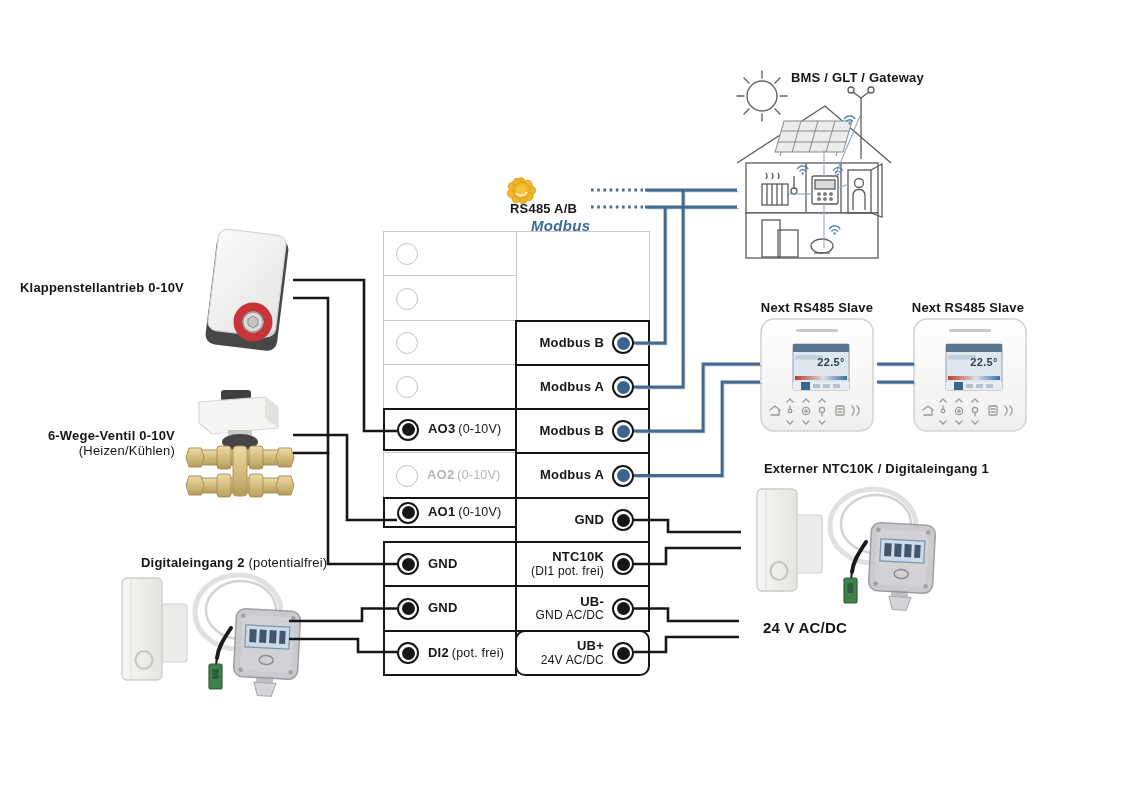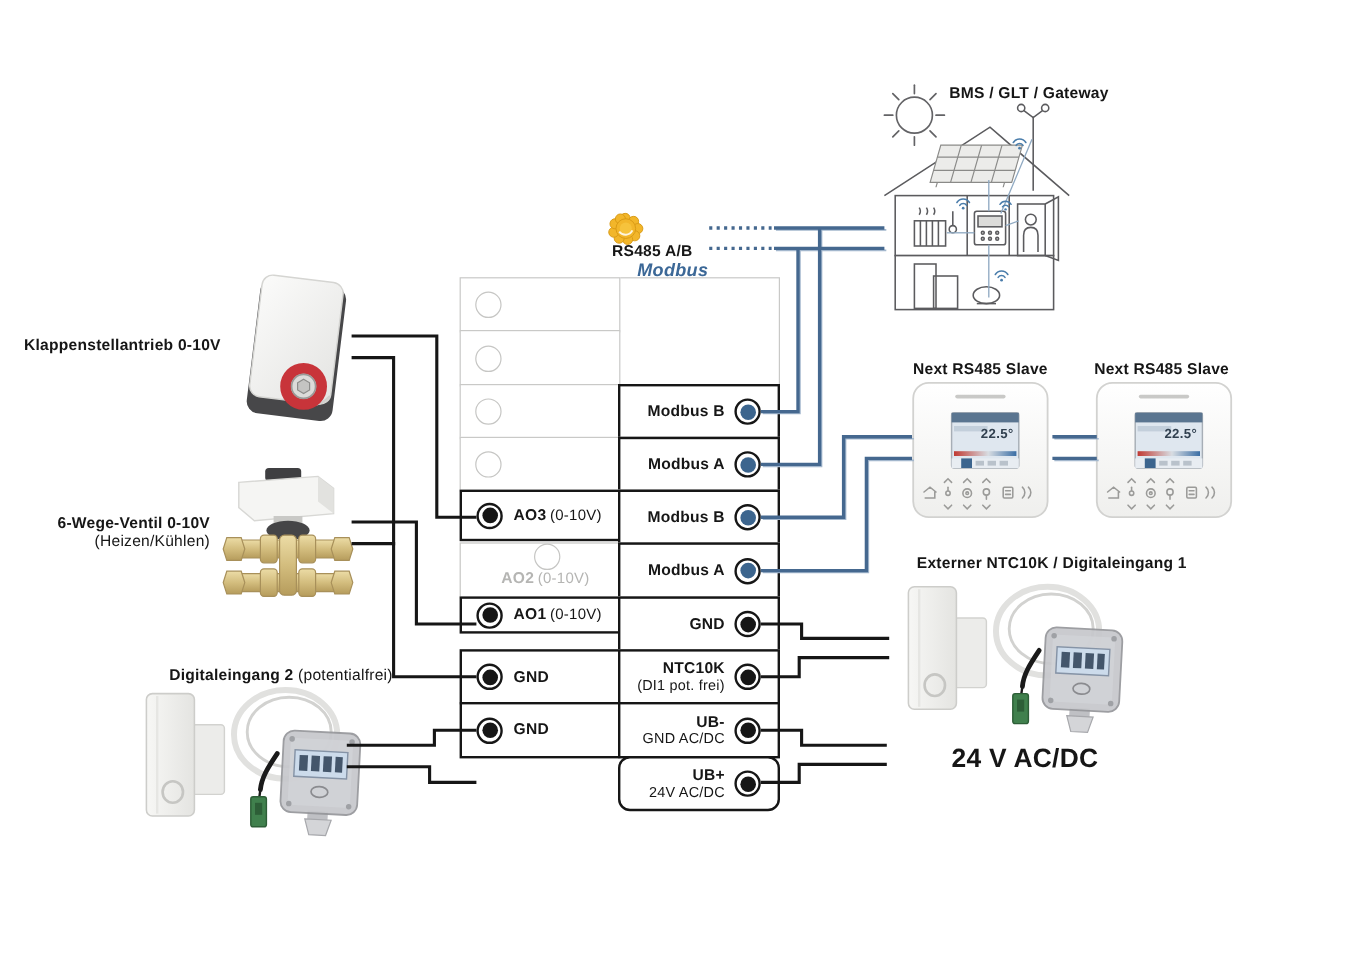--- a/index.html
+++ b/index.html
@@ -5,42 +5,42 @@
   html,body{margin:0;padding:0;background:#fff;}
   #canvas{position:relative;width:1132px;height:800px;background:#fff;overflow:hidden;
           font-family:"Liberation Sans",sans-serif;color:#161616;}
   svg.layer{position:absolute;left:0;top:0;pointer-events:none;}
   #art{z-index:1}
   #wires{z-index:4}
   
   .cell{position:absolute;box-sizing:border-box;background:#fff;display:flex;align-items:center;}
   .cell.lt{border:1.5px solid #c9c9c7;z-index:2;}
   .cell.dk{border:2px solid #161616;z-index:3;}
-  .cell.gy{border:1.5px solid #c6c6c4;z-index:2;flex-direction:column;}
+  .cell.gy{border:1.5px solid #c6c6c4;z-index:2;}
   .leftcol{left:383px;width:134px;}
   .rightcol{left:515px;width:135px;flex-direction:row-reverse;}
   .ring{width:22px;height:22px;border:2.3px solid #161616;border-radius:50%;flex:0 0 auto;
         display:flex;align-items:center;justify-content:center;margin-left:12px;box-sizing:border-box;background:#fff;}
   .rightcol .ring{margin-left:0;margin-right:14px;}
   .ring.gr{border-color:#c6c6c4;border-width:1.6px;}
   .dot{width:13px;height:13px;border-radius:50%;background:#161616;}
   .dot.blue{background:#3c658e;}
   .lbl{font-weight:700;font-size:13px;margin-left:9px;letter-spacing:.2px;line-height:1.12;white-space:nowrap;}
   .rightcol .lbl{flex:1;text-align:right;margin-left:16px;margin-right:8px;}
   .lbl .rg{font-weight:400;margin-left:3px;font-size:12.5px;}
   .lbl.two b,.lbl.two span{display:block;}
   .lbl.two .rg{margin-left:0;font-size:12px;}
   .inactive .lbl{color:#b5b5b3;}
   
   .tag{position:absolute;z-index:5;font-weight:700;font-size:13px;letter-spacing:.2px;white-space:nowrap;}
   .tag .rg{font-weight:400;}
   .tag.right{text-align:right;}
   .tag.center{text-align:center;}
   #modbus-logo-text{font-style:italic;font-size:15px;color:#3c6897;letter-spacing:.3px;margin-top:36px;}
-  #power-label{font-size:22px;margin-left:30px;}
+  #power-label{font-size:15px;}
   .screen-temp{position:absolute;z-index:5;width:76px;text-align:center;
                font-weight:700;font-size:11px;color:#31404f;letter-spacing:.3px;}
 </style>
 </head>
 <body>
 
 <div id="canvas">
 
 <svg id="art" class="layer" width="1132" height="800" viewBox="0 0 1132 800">
   <defs>
@@ -376,20 +376,26 @@
 <div class="cell dk rightcol" style="top:585px;height:47px;padding-left:44px;">
   <span class="ring">
         <span class="dot"></span>
       </span>
   <span class="lbl two">
         <b>UB-</b>
         <span class="rg">GND AC/DC</span>
       </span>
 </div>
 
+<div class="cell dk leftcol" style="top:630px;height:46px;">
+  <span class="ring">
+        <span class="dot"></span>
+      </span>
+  <span class="lbl"><b>DI2</b><span class="rg">(pot. frei)</span></span>
+</div>
 <div class="cell dk rightcol" style="top:630px;height:46px;border-radius:10px;">
   <span class="ring">
         <span class="dot"></span>
       </span>
   <span class="lbl two">
         <b>UB+</b>
         <span class="rg">24V AC/DC</span>
       </span>
 </div>
 

